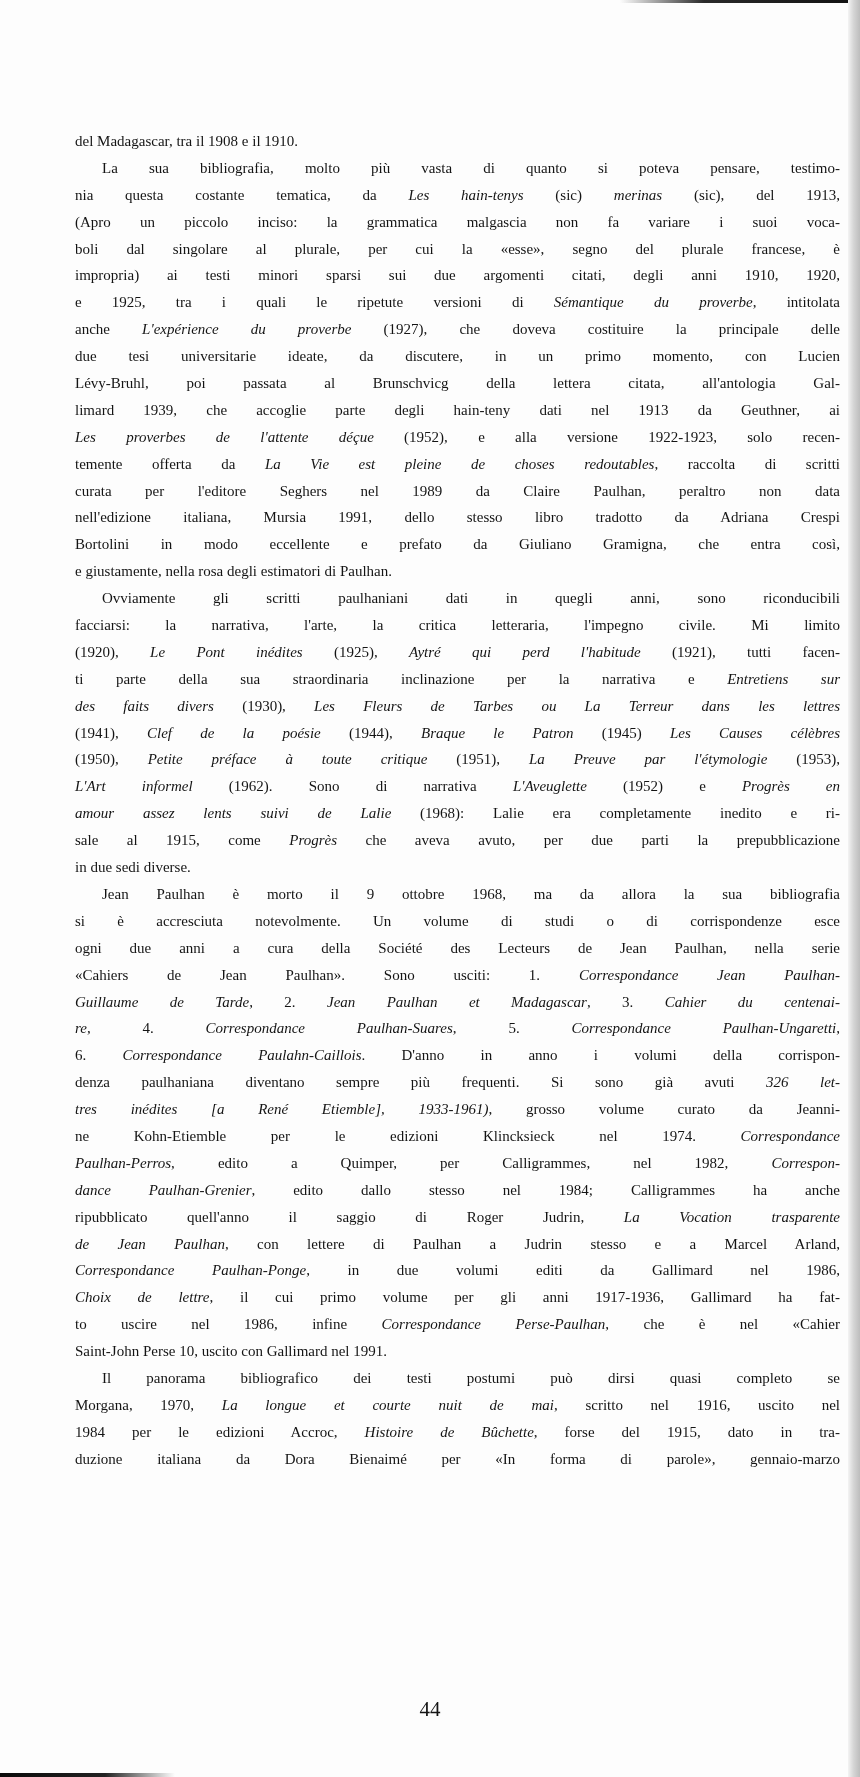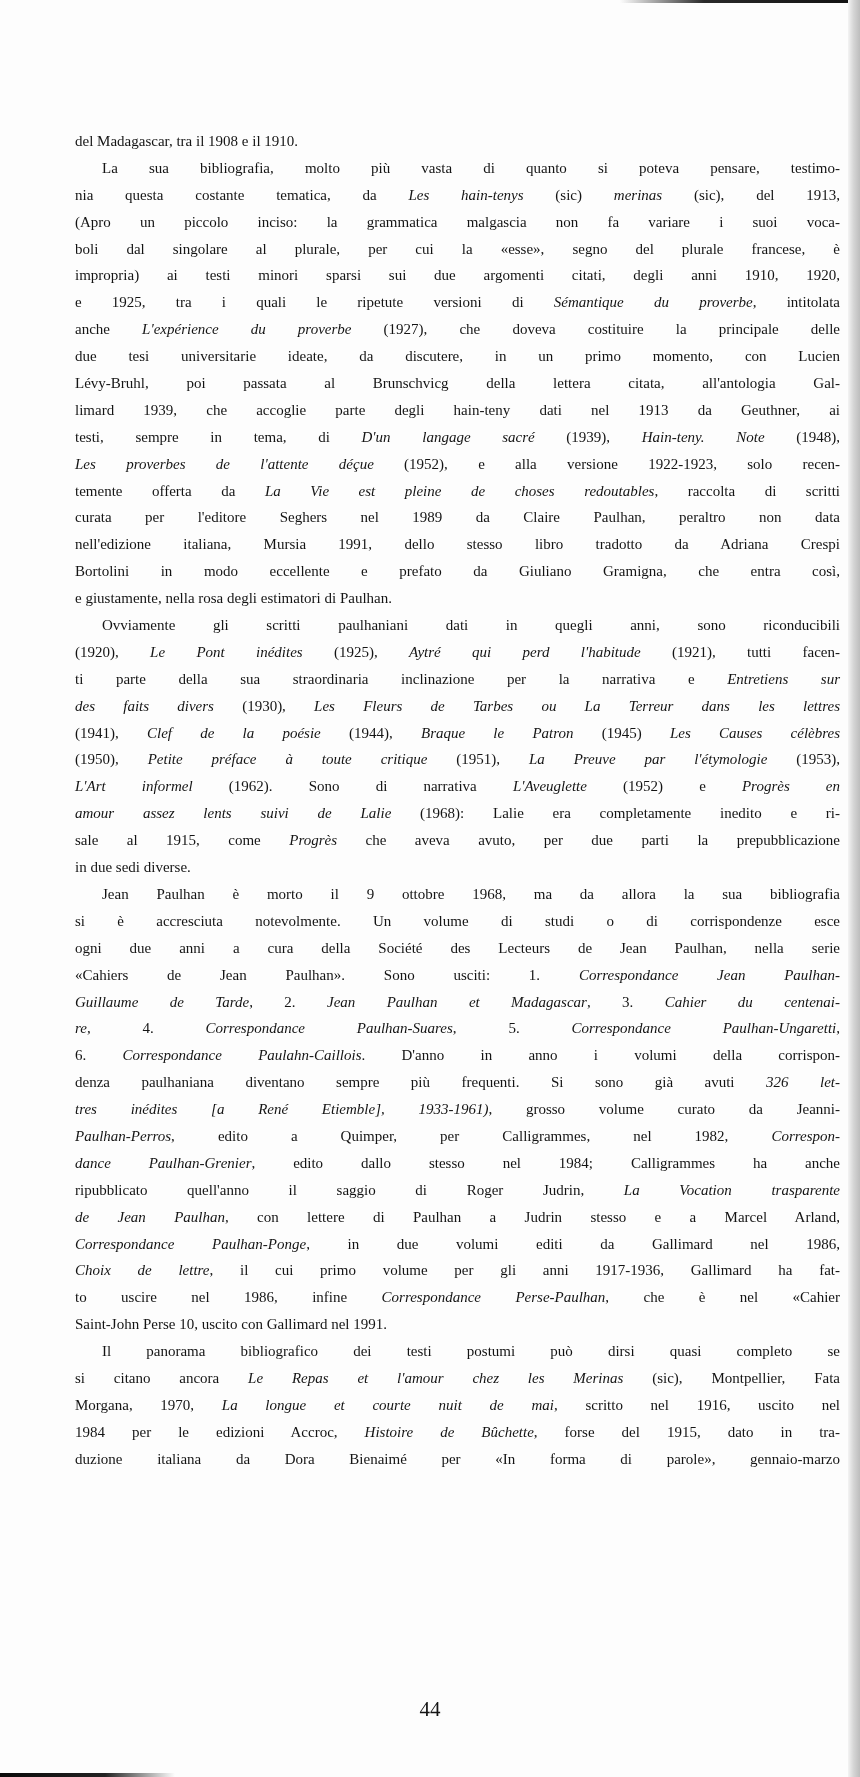--- a/index.html
+++ b/index.html
@@ -47,61 +47,61 @@
       <span class="line indent"><span>La sua bibliografia, molto più vasta di quanto si poteva pensare, testimo-</span></span>
       <span class="line"><span>nia questa costante tematica, da </span><i>Les hain-tenys</i><span> (sic) </span><i>merinas</i><span> (sic), del 1913,</span></span>
       <span class="line"><span>(Apro un piccolo inciso: la grammatica malgascia non fa variare i suoi voca-</span></span>
       <span class="line"><span>boli dal singolare al plurale, per cui la «esse», segno del plurale francese, è</span></span>
       <span class="line"><span>impropria) ai testi minori sparsi sui due argomenti citati, degli anni 1910, 1920,</span></span>
       <span class="line"><span>e 1925, tra i quali le ripetute versioni di </span><i>Sémantique du proverbe</i><span>, intitolata</span></span>
       <span class="line"><span>anche </span><i>L'expérience du proverbe</i><span> (1927), che doveva costituire la principale delle</span></span>
       <span class="line"><span>due tesi universitarie ideate, da discutere, in un primo momento, con Lucien</span></span>
       <span class="line"><span>Lévy-Bruhl, poi passata al Brunschvicg della lettera citata, all'antologia Gal-</span></span>
       <span class="line"><span>limard 1939, che accoglie parte degli hain-teny dati nel 1913 da Geuthner, ai</span></span>
-      <span class="line"><span>testi, sempre in tema, di </span><i>D'un langage sacré</i><span> (1939), </span><i>Hain-teny. Note</i><span> (1948),</span></span>
       <span class="line"><i>Les proverbes de l'attente déçue</i><span> (1952), e alla versione 1922-1923, solo recen-</span></span>
       <span class="line"><span>temente offerta da </span><i>La Vie est pleine de choses redoutables</i><span>, raccolta di scritti</span></span>
       <span class="line"><span>curata per l'editore Seghers nel 1989 da Claire Paulhan, peraltro non data</span></span>
       <span class="line"><span>nell'edizione italiana, Mursia 1991, dello stesso libro tradotto da Adriana Crespi</span></span>
       <span class="line"><span>Bortolini in modo eccellente e prefato da Giuliano Gramigna, che entra così,</span></span>
       <span class="line last"><span>e giustamente, nella rosa degli estimatori di Paulhan.</span></span>
     </div>
     <div>
       <span class="line indent"><span>Ovviamente gli scritti paulhaniani dati in quegli anni, sono riconducibili</span></span>
+      <span class="line"><span>facciarsi: la narrativa, l'arte, la critica letteraria, l'impegno civile. Mi limito</span></span>
       <span class="line"><span>(1920), </span><i>Le Pont inédites</i><span> (1925), </span><i>Aytré qui perd l'habitude</i><span> (1921), tutti facen-</span></span>
       <span class="line"><span>ti parte della sua straordinaria inclinazione per la narrativa e </span><i>Entretiens sur</i></span>
       <span class="line"><i>des faits divers</i><span> (1930), </span><i>Les Fleurs de Tarbes ou La Terreur dans les lettres</i></span>
       <span class="line"><span>(1941), </span><i>Clef de la poésie</i><span> (1944), </span><i>Braque le Patron</i><span> (1945) </span><i>Les Causes célèbres</i></span>
       <span class="line"><span>(1950), </span><i>Petite préface à toute critique</i><span> (1951), </span><i>La Preuve par l'étymologie</i><span> (1953),</span></span>
       <span class="line"><i>L'Art informel</i><span> (1962). Sono di narrativa </span><i>L'Aveuglette</i><span> (1952) e </span><i>Progrès en</i></span>
       <span class="line"><i>amour assez lents suivi de Lalie</i><span> (1968): Lalie era completamente inedito e ri-</span></span>
       <span class="line"><span>sale al 1915, come </span><i>Progrès</i><span> che aveva avuto, per due parti la prepubblicazione</span></span>
       <span class="line last"><span>in due sedi diverse.</span></span>
     </div>
     <div>
       <span class="line indent"><span>Jean Paulhan è morto il 9 ottobre 1968, ma da allora la sua bibliografia</span></span>
       <span class="line"><span>si è accresciuta notevolmente. Un volume di studi o di corrispondenze esce</span></span>
       <span class="line"><span>ogni due anni a cura della Société des Lecteurs de Jean Paulhan, nella serie</span></span>
       <span class="line"><span>«Cahiers de Jean Paulhan». Sono usciti: 1. </span><i>Correspondance Jean Paulhan-</i></span>
       <span class="line"><i>Guillaume de Tarde</i><span>, 2. </span><i>Jean Paulhan et Madagascar</i><span>, 3. </span><i>Cahier du centenai-</i></span>
       <span class="line"><i>re</i><span>, 4. </span><i>Correspondance Paulhan-Suares</i><span>, 5. </span><i>Correspondance Paulhan-Ungaretti</i><span>,</span></span>
       <span class="line"><span>6. </span><i>Correspondance Paulahn-Caillois</i><span>. D'anno in anno i volumi della corrispon-</span></span>
       <span class="line"><span>denza paulhaniana diventano sempre più frequenti. Si sono già avuti </span><i>326 let-</i></span>
       <span class="line"><i>tres inédites [a René Etiemble], 1933-1961)</i><span>, grosso volume curato da Jeanni-</span></span>
+      <span class="line"><span>ne Kohn-Etiemble per le edizioni Klincksieck nel 1974. </span><i>Correspondance</i></span>
       <span class="line"><i>Paulhan-Perros</i><span>, edito a Quimper, per Calligrammes, nel 1982, </span><i>Correspon-</i></span>
       <span class="line"><i>dance Paulhan-Grenier</i><span>, edito dallo stesso nel 1984; Calligrammes ha anche</span></span>
       <span class="line"><span>ripubblicato quell'anno il saggio di Roger Judrin, </span><i>La Vocation trasparente</i></span>
       <span class="line"><i>de Jean Paulhan</i><span>, con lettere di Paulhan a Judrin stesso e a Marcel Arland,</span></span>
       <span class="line"><i>Correspondance Paulhan-Ponge</i><span>, in due volumi editi da Gallimard nel 1986,</span></span>
       <span class="line"><i>Choix de lettre</i><span>, il cui primo volume per gli anni 1917-1936, Gallimard ha fat-</span></span>
       <span class="line"><span>to uscire nel 1986, infine </span><i>Correspondance Perse-Paulhan</i><span>, che è nel «Cahier</span></span>
       <span class="line last"><span>Saint-John Perse 10, uscito con Gallimard nel 1991.</span></span>
     </div>
     <div>
       <span class="line indent"><span>Il panorama bibliografico dei testi postumi può dirsi quasi completo se</span></span>
-      <span class="line"><span>si citano ancora </span><i>Le Repas et l'amour chez les Merinas</i><span> (sic), Montpellier, Fata</span></span>
       <span class="line"><span>Morgana, 1970, </span><i>La longue et courte nuit de mai</i><span>, scritto nel 1916, uscito nel</span></span>
       <span class="line"><span>1984 per le edizioni Accroc, </span><i>Histoire de Bûchette</i><span>, forse del 1915, dato in tra-</span></span>
       <span class="line"><span>duzione italiana da Dora Bienaimé per «In forma di parole», gennaio-marzo</span></span>
     </div>
   </div>
 
 <div class="page-number">44</div>
 
 </body></html>

